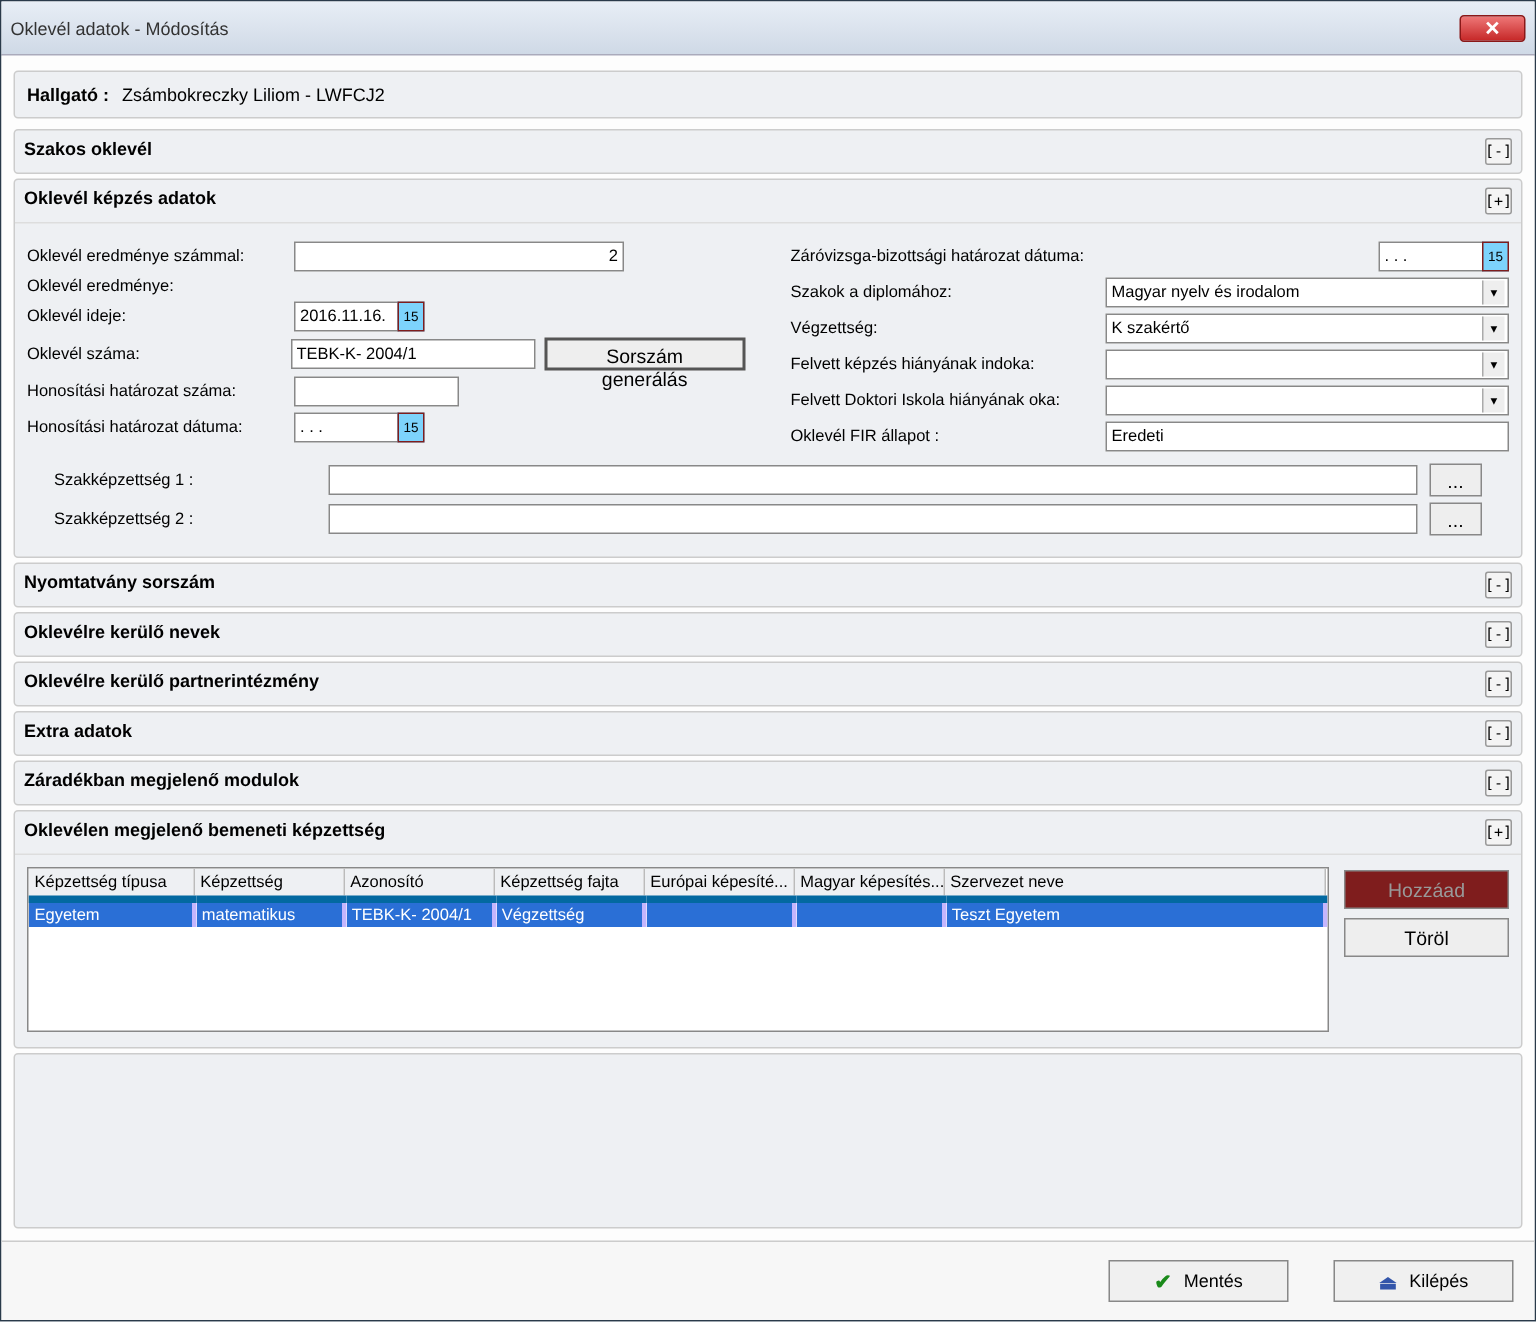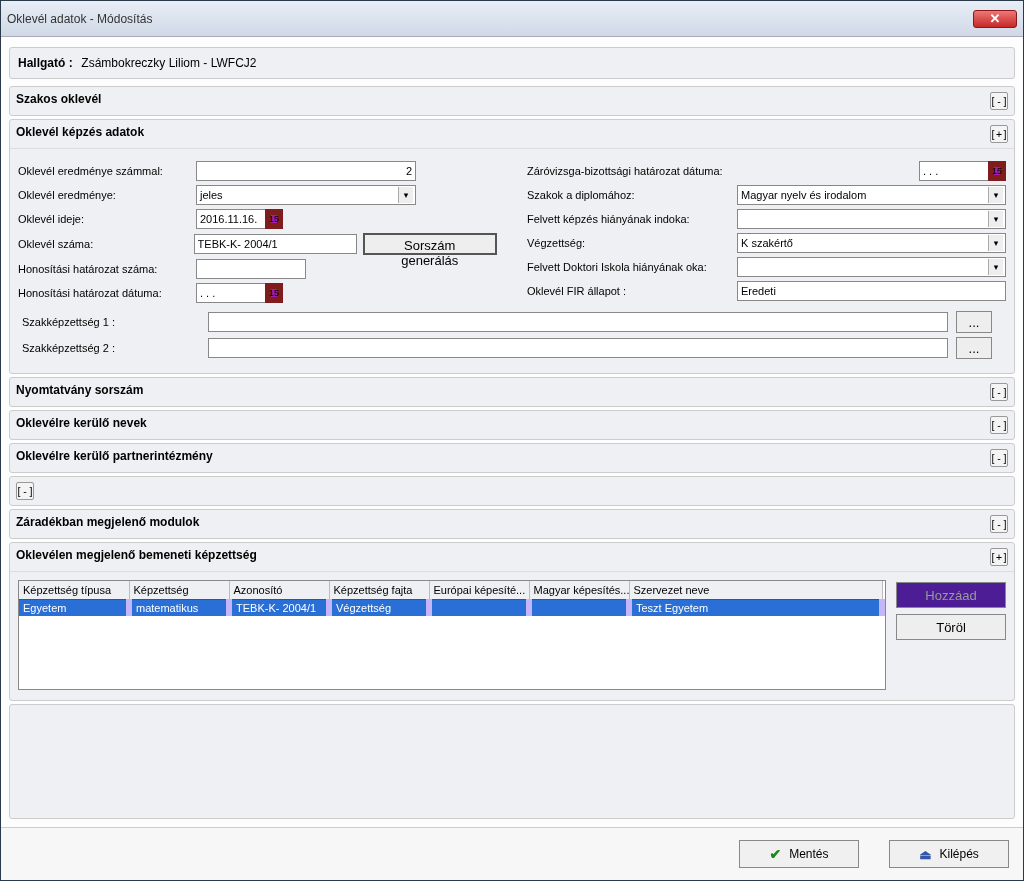--- a/index.html
+++ b/index.html
@@ -138,22 +138,22 @@
     background: #eee;
     border-left: 1px solid #aaa;
     display: flex;
     align-items: center;
     justify-content: center;
     font-size: 9px;
   }
   .date-btn {
     width: 18px;
     height: 20px;
-    border: 6px solid #7f1d1d;
-    background: #a21caf;
+    border: 1px solid #7f1d1d;
+    background: #7dd3fc;
     font-size: 9px;
     display: inline-flex;
     align-items: center;
     justify-content: center;
     margin-left: -1px;
     cursor: pointer;
   }
   .btn {
     font-family: inherit;
     font-size: 13px;
@@ -163,65 +163,65 @@
     cursor: pointer;
     height: 22px;
   }
   .btn-small {
     width: 36px;
     height: 22px;
     padding: 0;
   }
   .full-flex { flex: 1; }
   .long-input { width: 740px; }
-  .qualrow { display: flex; align-items: center; gap: 8px; margin: 4px 4px; }
+  .qualrow { display: flex; align-items: center; gap: 8px; margin: 4px 18px; }
 
   .grid-wrap { display: flex; gap: 10px; }
   .grid {
     flex: 1;
     border: 1px solid #888;
     background: #fff;
     height: 110px;
     overflow: hidden;
   }
   table.datagrid {
     border-collapse: collapse;
     width: 100%;
     table-layout: fixed;
     font-size: 11px;
   }
   table.datagrid th {
     background: #eef0f3;
     border-right: 1px solid #bbb;
-    border-bottom: 1px solid #0369a1;
+    border-bottom: 5px solid #0369a1;
     padding: 3px 4px;
     text-align: left;
     font-weight: normal;
     white-space: nowrap;
     overflow: hidden;
   }
   table.datagrid td {
-    border-right: 6px solid #c4b5fd;
+    border-right: 3px solid #c4b5fd;
     padding: 2px 4px;
     white-space: nowrap;
     overflow: hidden;
   }
   tr.selected td {
     background: #2a6fd6;
     color: #fff;
   }
   .grid-buttons {
     width: 110px;
     display: flex;
     flex-direction: column;
     gap: 6px;
     padding-top: 2px;
   }
   .grid-buttons .btn { width: 100%; height: 26px; }
-  .btn.disabled { color: #999; background: #4c1d95; }
+  .btn.disabled { color: #999; background: #7f1d1d; }
 
   .footer {
     border-top: 1px solid #ccc;
     padding: 12px 14px;
     display: flex;
     justify-content: flex-end;
     gap: 30px;
     background: #f7f7f7;
   }
   .footer .fbtn {
@@ -275,23 +275,20 @@
       <div class="section-body">
         <div class="two-col">
 
           <div class="col">
             <div class="form-row">
               <span class="flabel">Oklevél eredménye számmal:</span>
               <input type="text" class="rt" style="width: 220px;" value="2">
             </div>
             <div class="form-row">
               <span class="flabel">Oklevél eredménye:</span>
-              <div class="select" style="width:220px">
-                  <span>jeles</span>
-                </div>
             </div>
             <div class="form-row">
               <span class="flabel">Oklevél ideje:</span>
               <input type="text" style="width: 70px;" value="2016.11.16.">
               <div class="date-btn">15</div>
             </div>
             <div class="form-row">
               <span class="flabel">Oklevél száma:</span>
               <input type="text" style="width: 165px;" value="TEBK-K- 2004/1">
               <button class="btn" style="margin-left:6px; border:2px solid #555;">Sorszám generálás</button>
@@ -314,29 +311,29 @@
               <input type="text" style="width: 70px;" value=". . .">
               <div class="date-btn">15</div>
             </div>
             <div class="form-row">
               <span class="flabel-r">Szakok a diplomához:</span>
               <div class="select full-flex">
                   <span>Magyar nyelv és irodalom</span>
                 </div>
             </div>
             <div class="form-row">
+              <span class="flabel-r">Végzettség:</span>
+              <div class="select full-flex">
+                  <span>K szakértő</span>
+                </div>
+            </div>
+            <div class="form-row">
               <span class="flabel-r">Felvett képzés hiányának indoka:</span>
               <div class="select full-flex">
                   <span></span>
-                </div>
-            </div>
-            <div class="form-row">
-              <span class="flabel-r">Végzettség:</span>
-              <div class="select full-flex">
-                  <span>K szakértő</span>
                 </div>
             </div>
             <div class="form-row">
               <span class="flabel-r">Felvett Doktori Iskola hiányának oka:</span>
               <div class="select full-flex">
                   <span></span>
                 </div>
             </div>
             <div class="form-row">
               <span class="flabel-r">Oklevél FIR állapot :</span>
@@ -371,20 +368,21 @@
       </div>
     </div>
     <div class="section">
       <div class="section-header">
         <span class="section-title">Oklevélre kerülő partnerintézmény</span>
         <div class="toggle-btn">[-]</div>
       </div>
     </div>
     <div class="section">
       <div class="section-header">
+        <span class="section-title">Extra adatok</span>
         <div class="toggle-btn">[-]</div>
       </div>
     </div>
     <div class="section">
       <div class="section-header">
         <span class="section-title">Záradékban megjelenő modulok</span>
         <div class="toggle-btn">[-]</div>
       </div>
     </div>
 

